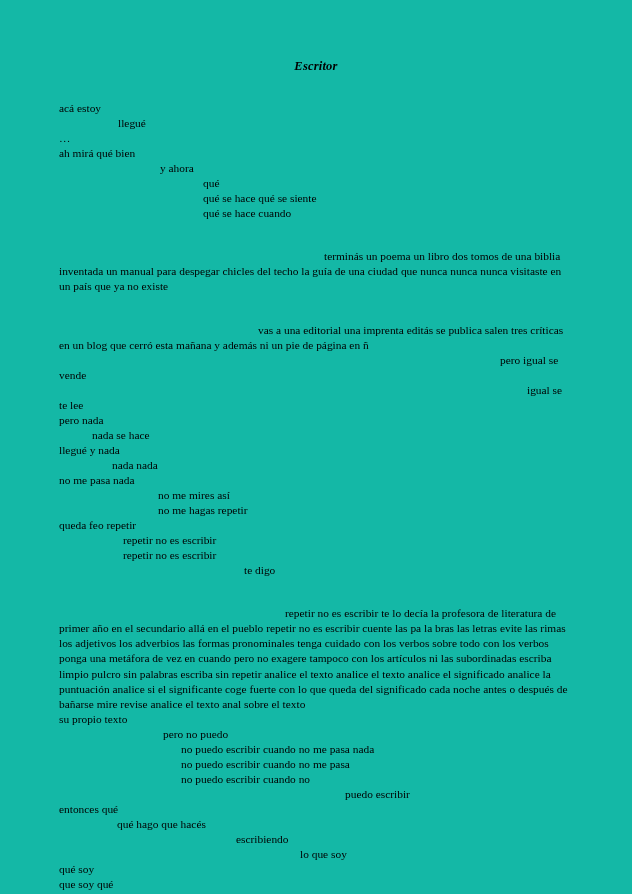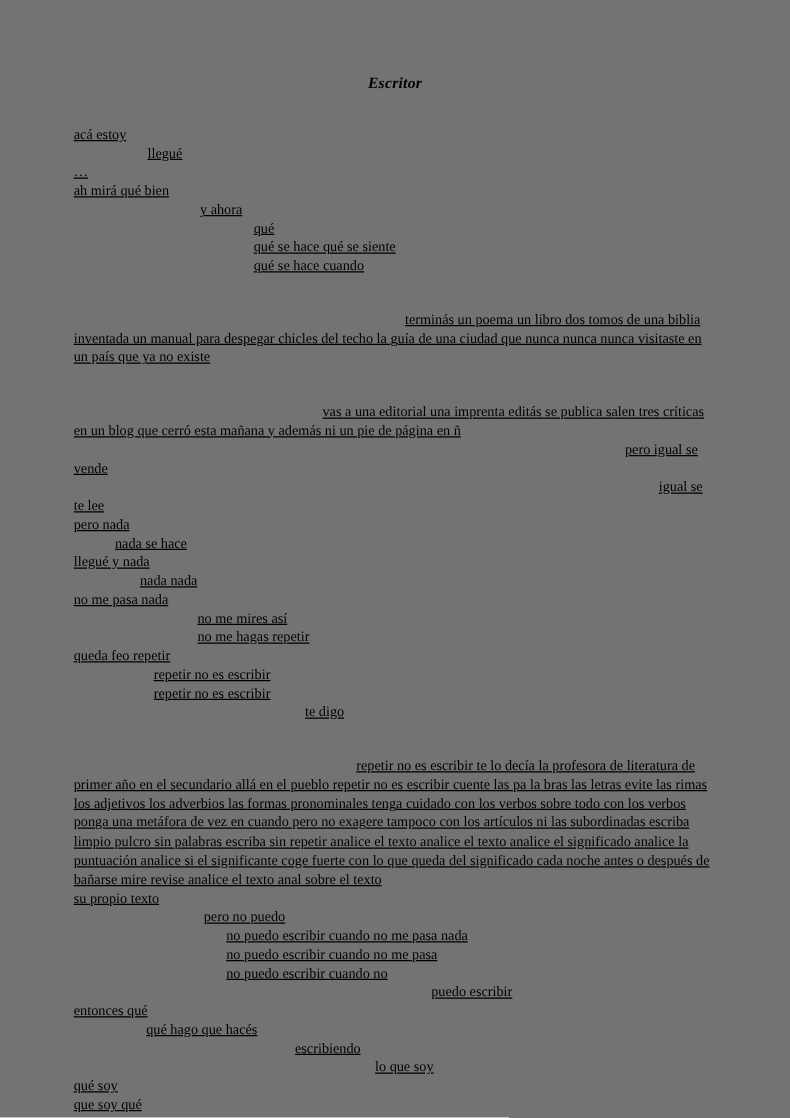--- a/index.html
+++ b/index.html
@@ -8,21 +8,21 @@
     background: #ffffff;
   }
   body {
     font-family: "Liberation Serif", "DejaVu Serif", serif;
     color: #000000;
   }
   .page {
     position: relative;
     width: 632px;
     height: 894px;
-    background: #737373;
+    background: #14b8a6;
     overflow: hidden;
     box-sizing: border-box;
   }
   .doc-title {
     position: absolute;
     top: 59px;
     left: 0;
     width: 632px;
     text-align: center;
     font-size: 12.5px;
@@ -36,21 +36,20 @@
     left: 59px;
     width: 516px;
     font-size: 11.4px;
     line-height: 15.05px;
     white-space: pre-wrap;
     word-spacing: 0px;
   }
   .ln {
     display: block;
     white-space: pre-wrap;
-    text-decoration: underline;
   }
   
   .flow {
     display: block;
     text-indent: 0;
     white-space: normal;
     margin-top: 28px;
   }
 </style>
 </head>

